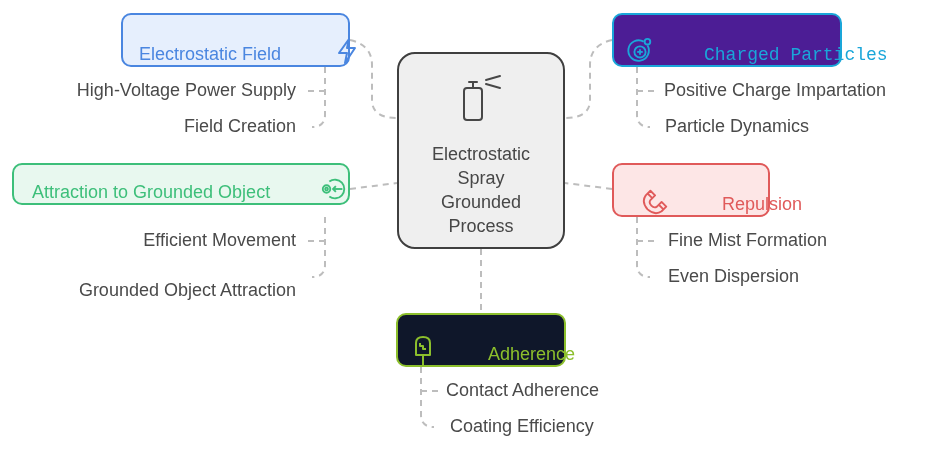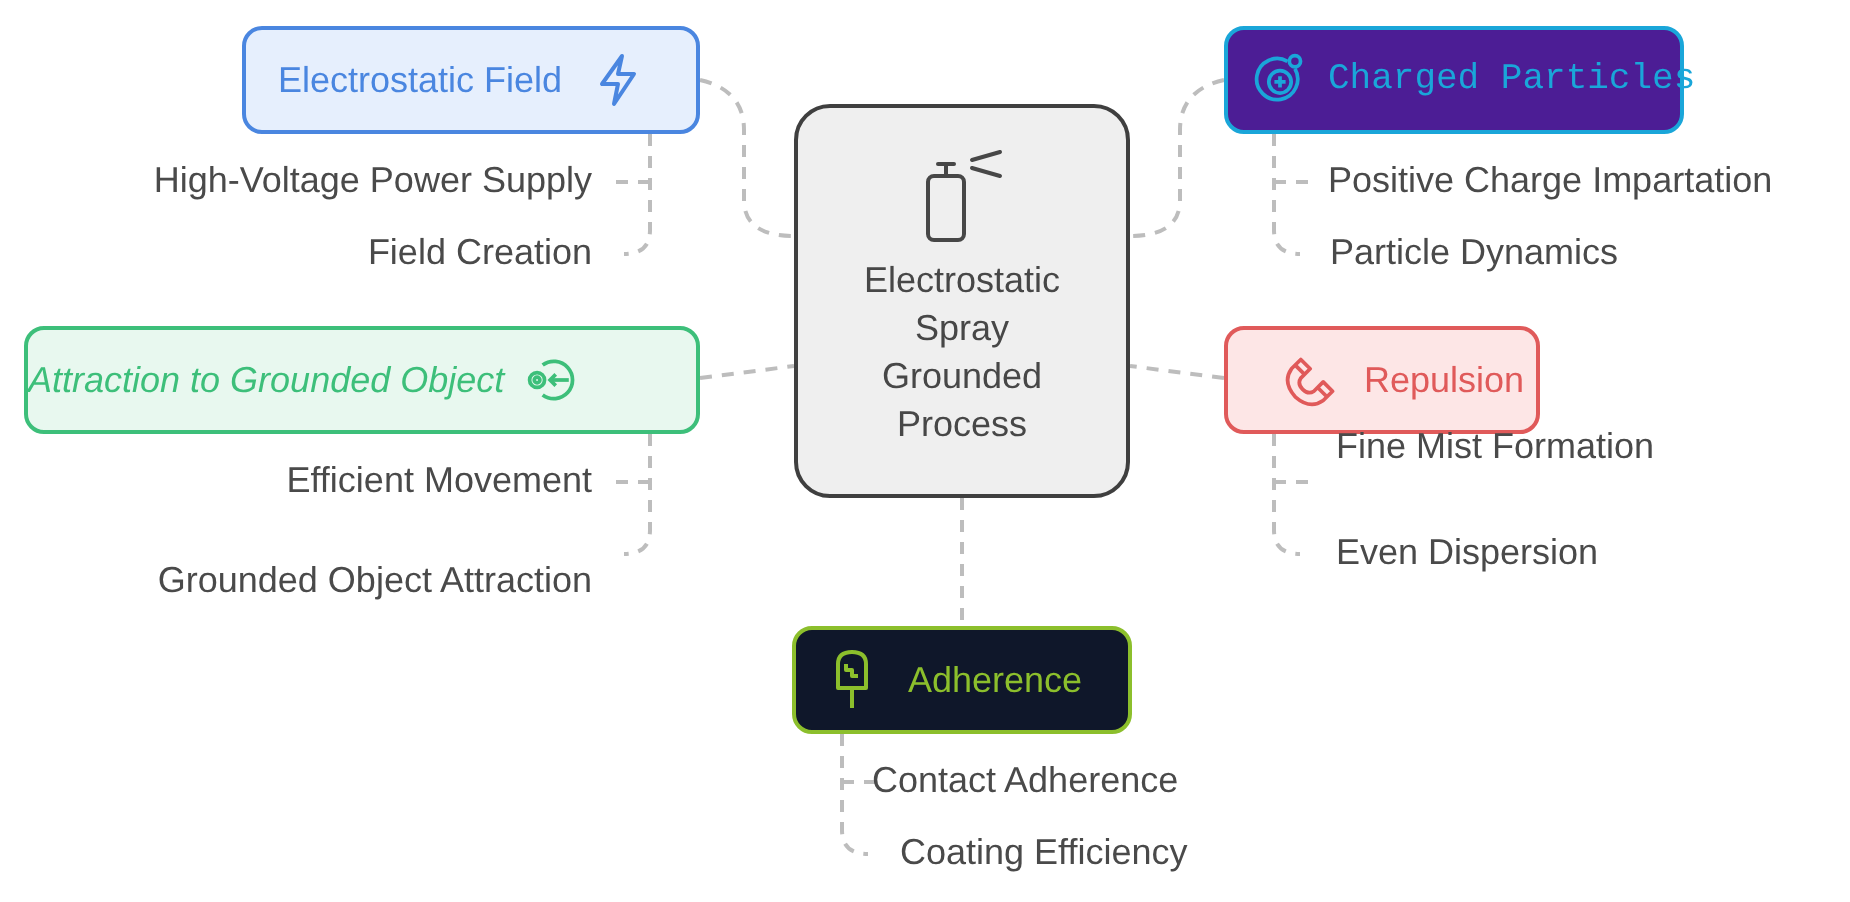--- a/index.html
+++ b/index.html
@@ -1,27 +1,27 @@
 <!DOCTYPE html>
 <html><head>
   <meta charset="utf-8">
   <style>
     html, body { margin: 0; padding: 0; background: #ffffff; }
     body { width: 925px; height: 451px; position: relative; overflow: hidden;
            font-family: "Liberation Sans", "DejaVu Sans", sans-serif; }
     .canvas { position: absolute; left: 0; top: 0; width: 925px; height: 451px; }
     svg.links { position: absolute; left: 0; top: 0; width: 925px; height: 451px; }
     .node { position: absolute; box-sizing: border-box; border: 2px solid; border-radius: 10px;
-            display: flex; align-items: center; font-size: 18px; }
+            display: flex; align-items: flex-end; font-size: 18px; gap: 40px; }
     .node .label { white-space: nowrap; }
     .node .icon { display: inline-flex; align-items: center; justify-content: center; width: 28px; height: 28px; }
     .center { position: absolute; left: 397px; top: 52px; width: 168px; height: 197px; box-sizing: border-box;
               border: 2px solid #3f3f3f; border-radius: 18px; background: #efefef; color: #474747;
               display: flex; flex-direction: column; align-items: center; }
-    .center .ctext { text-align: center; font-size: 18px; line-height: 24px; margin-top: 6px; }
+    .center .ctext { text-align: center; font-size: 18px; line-height: 24px; margin-top: 20px; }
     .center .cicon { margin-top: 20px; width: 60px; height: 48px; }
     .sub { position: absolute; font-size: 18px; color: #4a4a4a; white-space: nowrap; }
     .sub.right-align { text-align: right; }
   </style>
 </head>
 <body>
 
 <div class="canvas">
 
   <svg class="links" viewBox="0 0 925 451">
@@ -93,21 +93,21 @@
           <line x1="12" y1="16" x2="18" y2="16"></line>
           <circle cx="23" cy="5" r="3"></circle>
         </g>
       </svg>
     </span>
     <span class="label">Charged Particles</span>
   </div>
   <div class="sub" style="left:664px; top:80px;">Positive Charge Impartation</div>
   <div class="sub" style="left:665px; top:116px;">Particle Dynamics</div>
 
-  <div class="node" style="left:12px; top:163px; width:338px; height:54px; border-color:#3dbf7a; background:#e8f8ef; color:#3dbf7a; font-style:italic;">
+  <div class="node" style="left:12px; top:163px; width:338px; height:42px; border-color:#3dbf7a; background:#e8f8ef; color:#3dbf7a; padding-left:18px;">
     <span class="label">Attraction to Grounded Object</span>
     <span class="icon" style="margin-left:10px;">
       <svg width="30" height="28" viewBox="0 0 30 28">
         <g fill="none" stroke="#3dbf7a" stroke-width="2">
           <path d="M10 6 A10 10 0 1 1 10 22"></path>
           <circle cx="7" cy="14" r="4"></circle>
           <circle cx="7" cy="14" r="1.5"></circle>
           <line x1="14" y1="14" x2="24" y2="14"></line>
           <polyline points="17,11 14,14 17,17"></polyline>
         </g>
@@ -122,31 +122,31 @@
       <svg width="30" height="30" viewBox="0 0 30 30">
         <g fill="none" stroke="#e05a5a" stroke-width="2" stroke-linejoin="round">
           <path d="M9 4 L14 9 L9 14 Q7 17 10 20 Q13 23 16 21 L21 16 L26 21 L21 26 Q14 31 6 24 Q-1 16 4 9 Z"></path>
           <line x1="6" y1="7" x2="11" y2="12"></line>
           <line x1="18" y1="19" x2="23" y2="24"></line>
         </g>
       </svg>
     </span>
     <span class="label">Repulsion</span>
   </div>
-  <div class="sub" style="left:668px; top:213px;">Fine Mist Formation</div>
+  <div class="sub" style="left:668px; top:230px;">Fine Mist Formation</div>
   <div class="sub" style="left:668px; top:266px;">Even Dispersion</div>
 
   <div class="node" style="left:396px; top:313px; width:170px; height:54px; border-color:#8cbf2c; background:#0f172a; color:#8cbf2c; padding-left:14px;">
     <span class="icon" style="margin-right:14px;">
       <svg width="22" height="32" viewBox="0 0 22 32">
         <g fill="none" stroke="#8cbf2c" stroke-width="2" stroke-linejoin="round">
           <path d="M4 20 L4 8 Q4 2 11 2 Q18 2 18 8 L18 20 Z"></path>
           <line x1="11" y1="20" x2="11" y2="30"></line>
           <polyline points="8,8 8,11 11,11 11,14 14,14"></polyline>
         </g>
       </svg>
     </span>
     <span class="label">Adherence</span>
   </div>
-  <div class="sub" style="left:436px; top:380px;">Contact Adherence</div>
+  <div class="sub" style="left:446px; top:380px;">Contact Adherence</div>
   <div class="sub" style="left:450px; top:416px;">Coating Efficiency</div>
 
 </div>
 
 </body></html>

